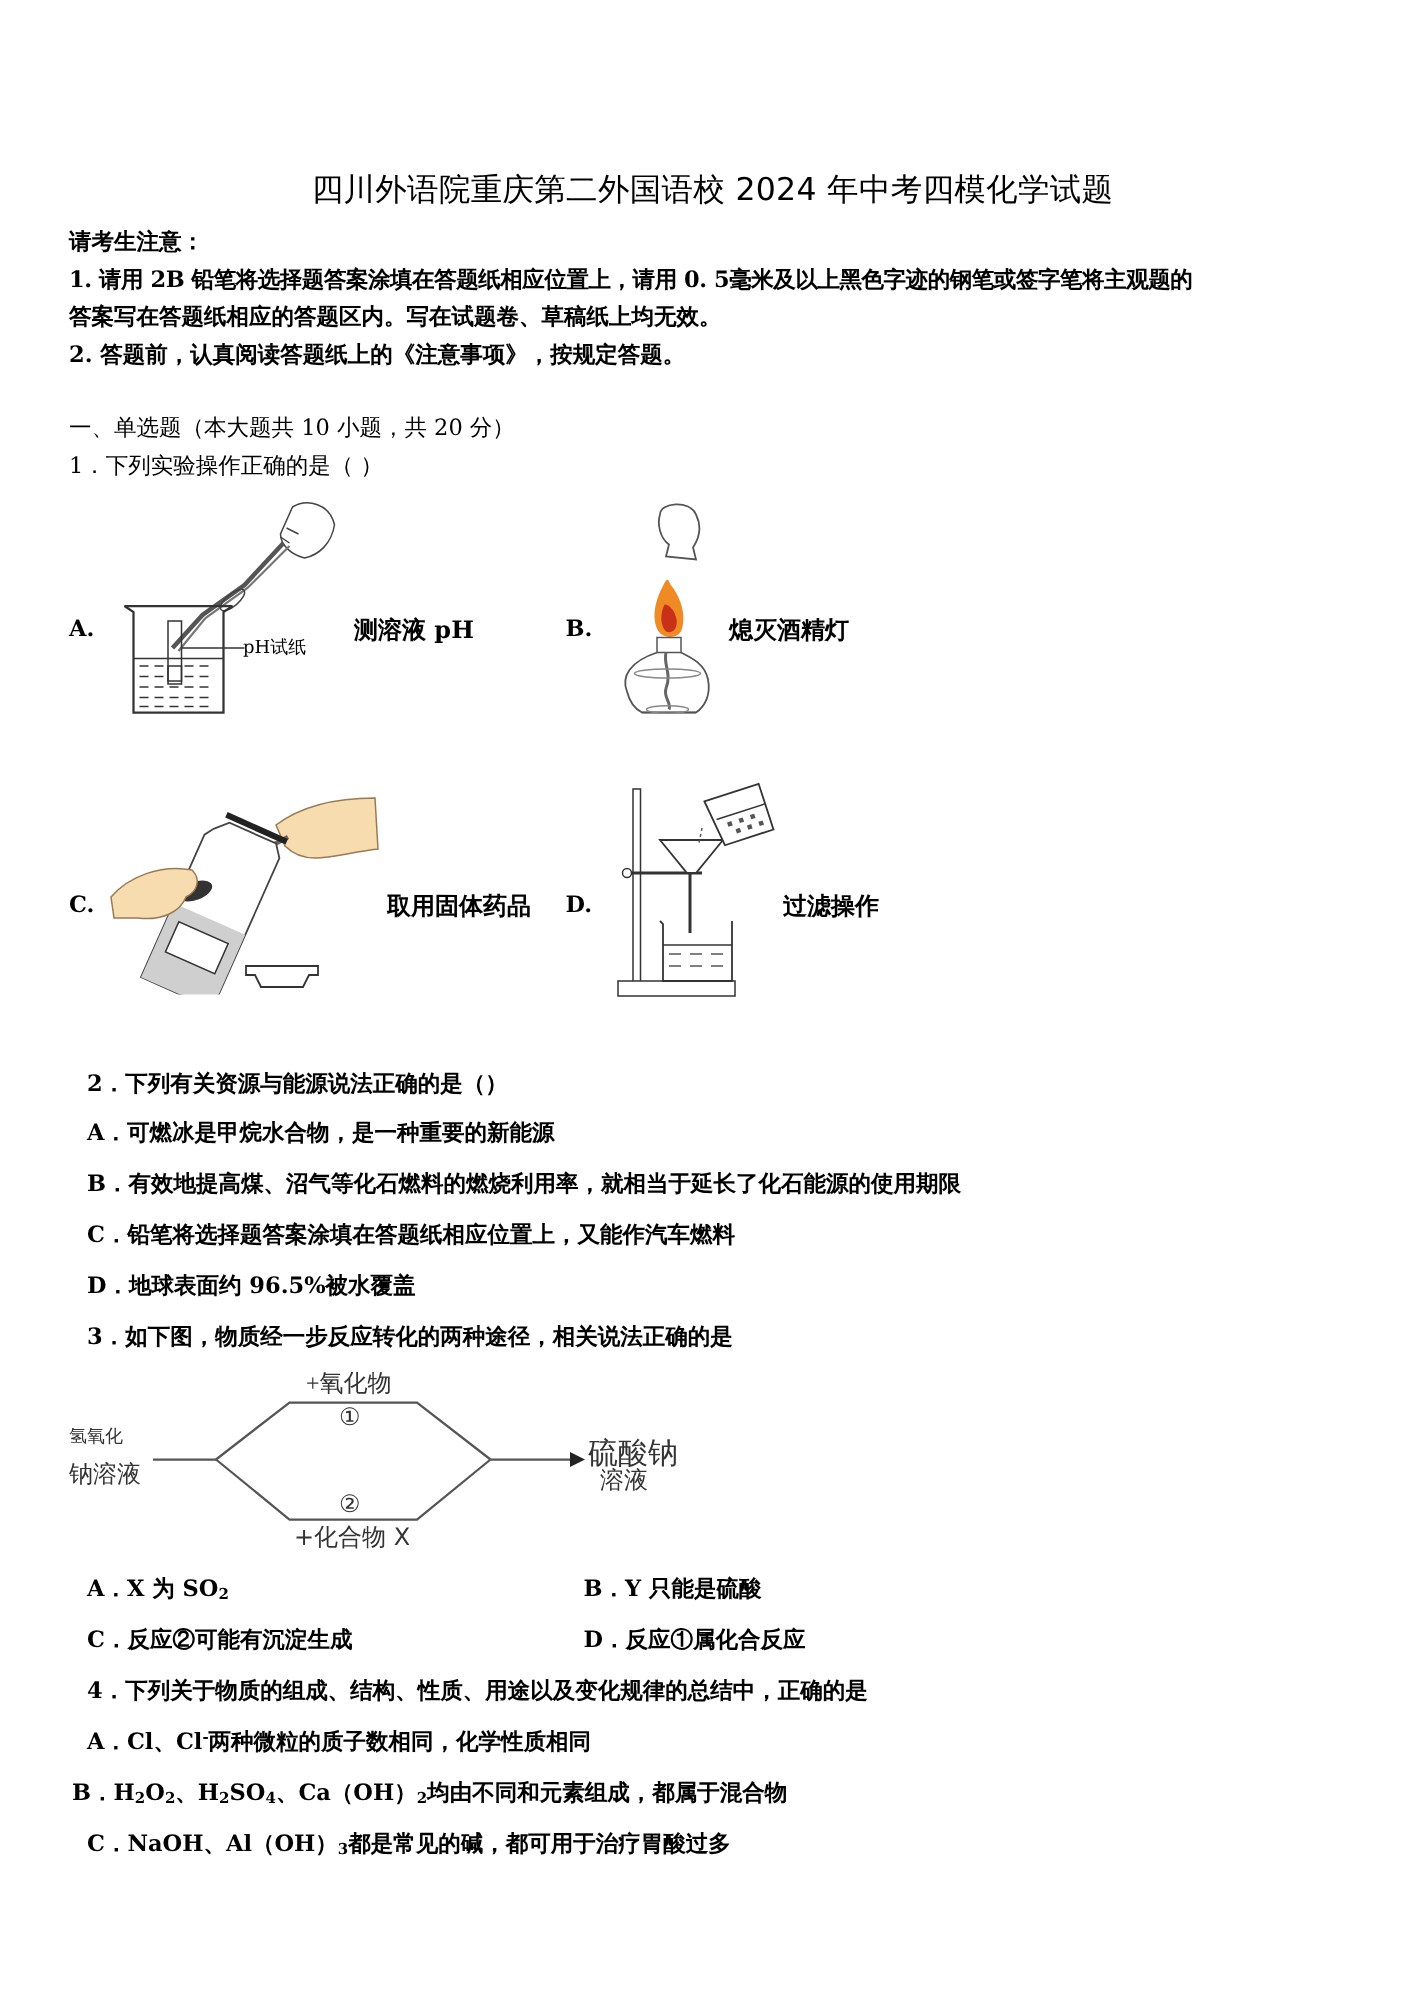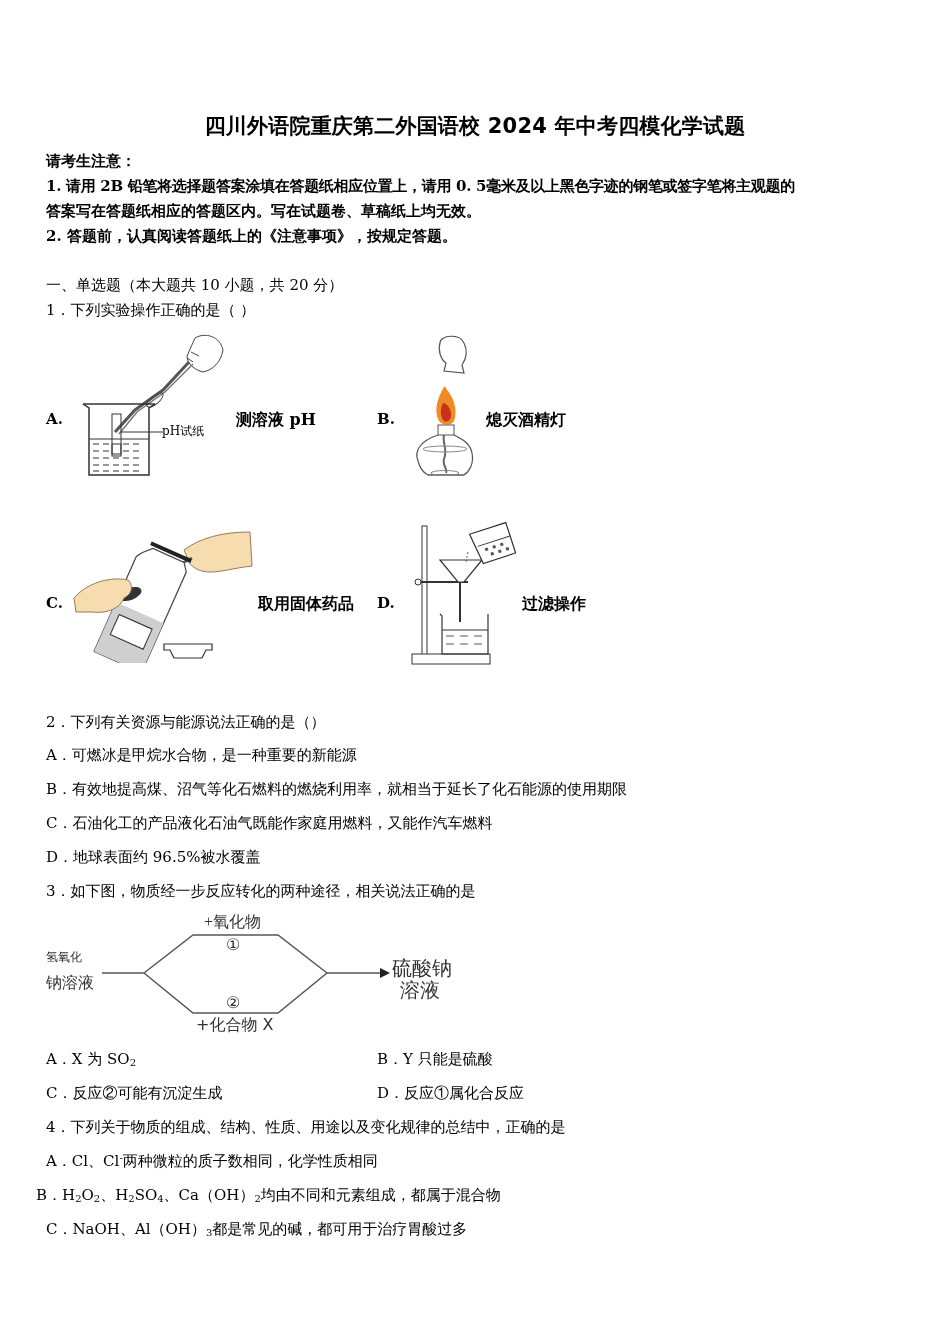--- a/index.html
+++ b/index.html
@@ -1,23 +1,23 @@
 <!DOCTYPE html>
 <html><head>
 <meta charset="utf-8">
 <style>
   html, body { margin: 0; padding: 0; background: #ffffff; }
   body { width: 950px; height: 1344px; position: relative; overflow: hidden;
          font-family: "DejaVu Serif", "Liberation Serif", serif; color: #000; }
   .abs { position: absolute; white-space: nowrap; }
   .title { left: 0; width: 950px; top: 112px; text-align: center;
            font-family: "DejaVu Sans", "Liberation Sans", sans-serif;
-           font-weight: bold; font-size: 21px; letter-spacing: 0.2px; }
+           font-weight: normal; font-size: 21px; letter-spacing: 0.2px; }
   .notice { font-size: 15px; font-weight: bold; line-height: 25px; }
-  .txt { font-size: 15px; font-weight: normal; }
+  .txt { font-size: 15px; font-weight: bold; margin-left: 12px; }
   .sectiontxt { font-size: 15px; font-weight: normal; }
   .label { font-size: 15px; font-weight: bold; }
   .cap { font-size: 16px; font-weight: bold; }
   sub { font-size: 10px; vertical-align: -2px; line-height: 0; }
   sup { font-size: 10px; vertical-align: 5px; line-height: 0; }
 </style>
 </head>
 <body>
 
 <div>
@@ -136,21 +136,21 @@
     <g stroke="#555">
         <path d="M38 118 h8 M52 118 h8 M66 118 h8"></path>
         <path d="M38 126 h8 M52 126 h8 M66 126 h8"></path>
       </g>
   </svg>
   <div class="abs cap" style="left:522px; top:594px;">过滤操作</div>
 
   <div class="abs txt" style="left:46px; top:713px;">2．下列有关资源与能源说法正确的是（）</div>
   <div class="abs txt" style="left:46px; top:746px;"><span>A．</span><span>可燃冰是甲烷水合物，是一种重要的新能源</span></div>
   <div class="abs txt" style="left:46px; top:780px;"><span>B．</span><span>有效地提高煤、沼气等化石燃料的燃烧利用率，就相当于延长了化石能源的使用期限</span></div>
-  <div class="abs txt" style="left:46px; top:814px;"><span>C．</span><span>石油化工的产品液化石油气既能作家庭用燃料，又能作汽车燃料</span></div>
+  <div class="abs txt" style="left:46px; top:814px;"><span>C．</span><span>铅笔将选择题答案涂填在答题纸相应位置上，又能作汽车燃料</span></div>
   <div class="abs txt" style="left:46px; top:848px;"><span>D．</span><span>地球表面约 96.5%被水覆盖</span></div>
 
   <div class="abs txt" style="left:46px; top:882px;">3．如下图，物质经一步反应转化的两种途径，相关说法正确的是</div>
 
   <div class="abs" style="left:40px; top:905px; width:420px; height:135px;">
     <svg width="420" height="135" style="position:absolute; left:0; top:0;">
       <g stroke="#555" stroke-width="1.5" fill="none">
         <line x1="62" y1="68" x2="104" y2="68"></line>
         <polyline points="104,68 153,30 238,30 287,68"></polyline>
         <polyline points="104,68 153,108 238,108 287,68"></polyline>
@@ -158,21 +158,21 @@
       </g>
       <polygon points="340,63 350,68 340,73" fill="#222"></polygon>
     </svg>
     <div class="abs" style="left:6px; top:44px; font-size:12px; font-family:'DejaVu Sans','Liberation Sans',sans-serif; color:#333;">氢氧化</div>
     <div class="abs" style="left:6px; top:68px; font-size:16px; font-family:'DejaVu Sans','Liberation Sans',sans-serif; color:#333;">钠溶液</div>
     <div class="abs" style="left:164px; top:7px; font-size:16px; font-family:Liberation Serif, serif; color:#333;text-align:center;">+氧化物</div>
     <div class="abs" style="left:186px; top:30px; font-size:16px; color:#333;">①</div>
     <div class="abs" style="left:186px; top:88px; font-size:16px; color:#333;">②</div>
     <div class="abs" style="left:156px; top:110px; font-size:16px; font-family:'DejaVu Sans','Liberation Sans',sans-serif; color:#333;">+化合物 X</div>
     <div class="abs" style="left:352px; top:50px; font-size:20px; font-family:'DejaVu Sans','Liberation Sans',sans-serif; color:#333;">硫酸钠</div>
-    <div class="abs" style="left:360px; top:72px; font-size:20px; font-family:'DejaVu Sans','Liberation Sans',sans-serif; color:#333;">溶液</div>
+    <div class="abs" style="left:360px; top:72px; font-size:16px; font-family:'DejaVu Sans','Liberation Sans',sans-serif; color:#333;">溶液</div>
   </div>
 
   <div class="abs txt" style="left:46px; top:1050px;text-align:center;"><span>A．</span><span>X 为 SO</span><sub>2</sub></div>
   <div class="abs txt" style="left:377px; top:1050px;"><span>B．</span><span>Y 只能是硫酸</span></div>
   <div class="abs txt" style="left:46px; top:1084px;"><span>C．</span><span>反应②可能有沉淀生成</span></div>
   <div class="abs txt" style="left:377px; top:1084px;"><span>D．</span><span>反应①属化合反应</span></div>
 
   <div class="abs txt" style="left:46px; top:1118px;">4．下列关于物质的组成、结构、性质、用途以及变化规律的总结中，正确的是</div>
   <div class="abs txt" style="left:46px; top:1152px;"><span>A．</span><span>Cl、Cl</span><sup>-</sup><span>两种微粒的质子数相同，化学性质相同</span></div>
   <div class="abs txt" style="left:36px; top:1186px;"><span>B．</span><span>H</span><sub>2</sub><span>O</span><sub>2</sub><span>、H</span><sub>2</sub><span>SO</span><sub>4</sub><span>、Ca（OH）</span><sub>2</sub><span>均由不同和元素组成，都属于混合物</span></div>

